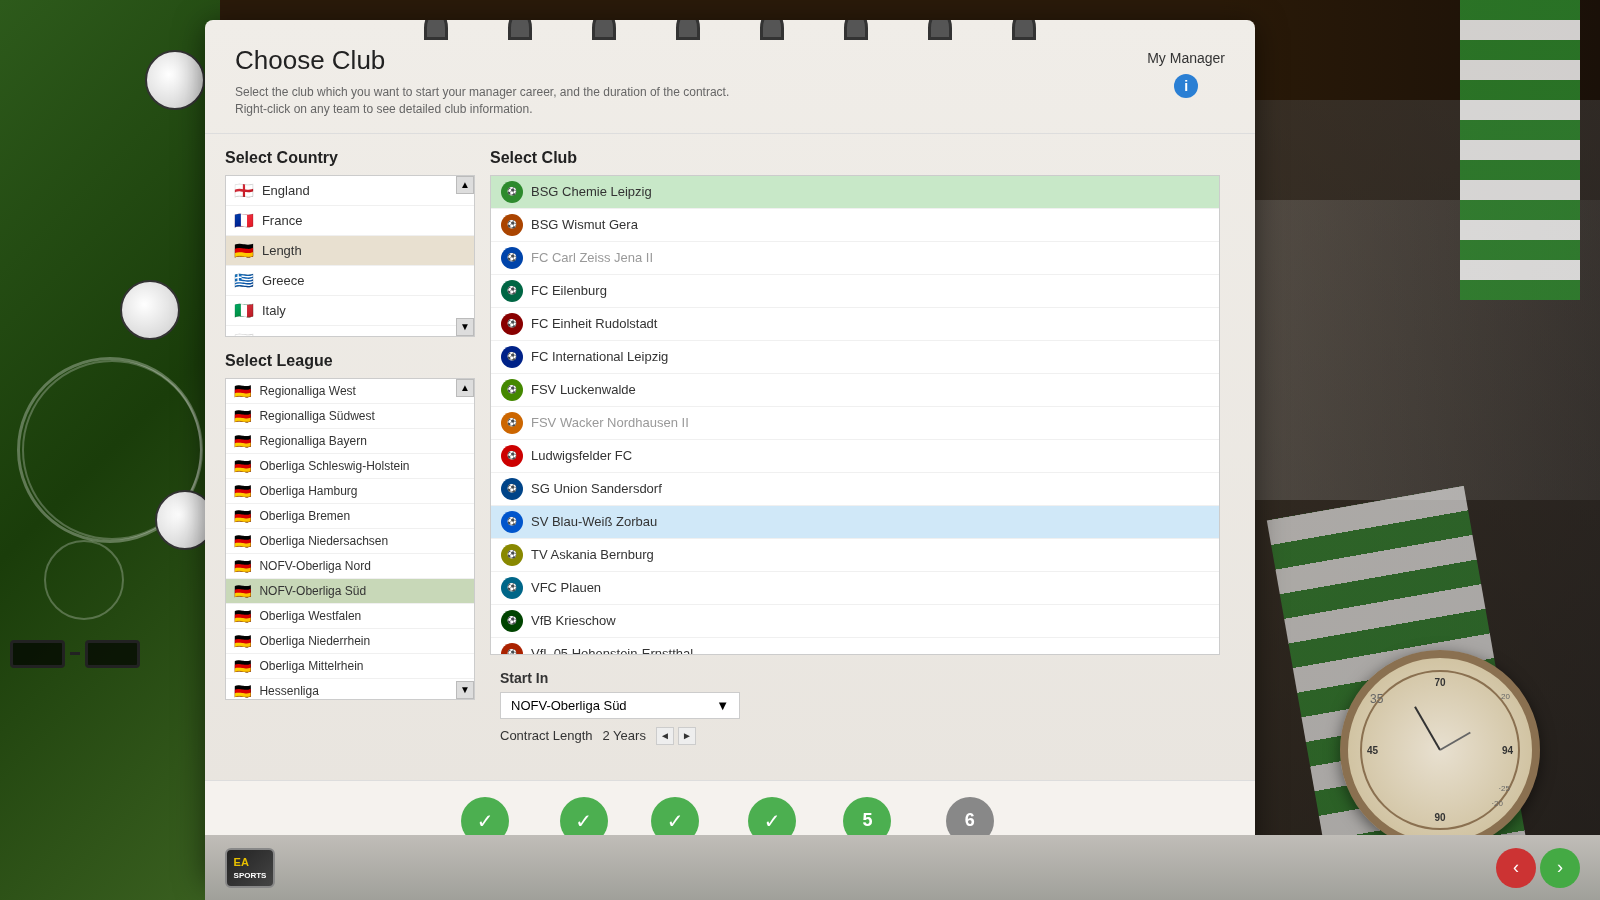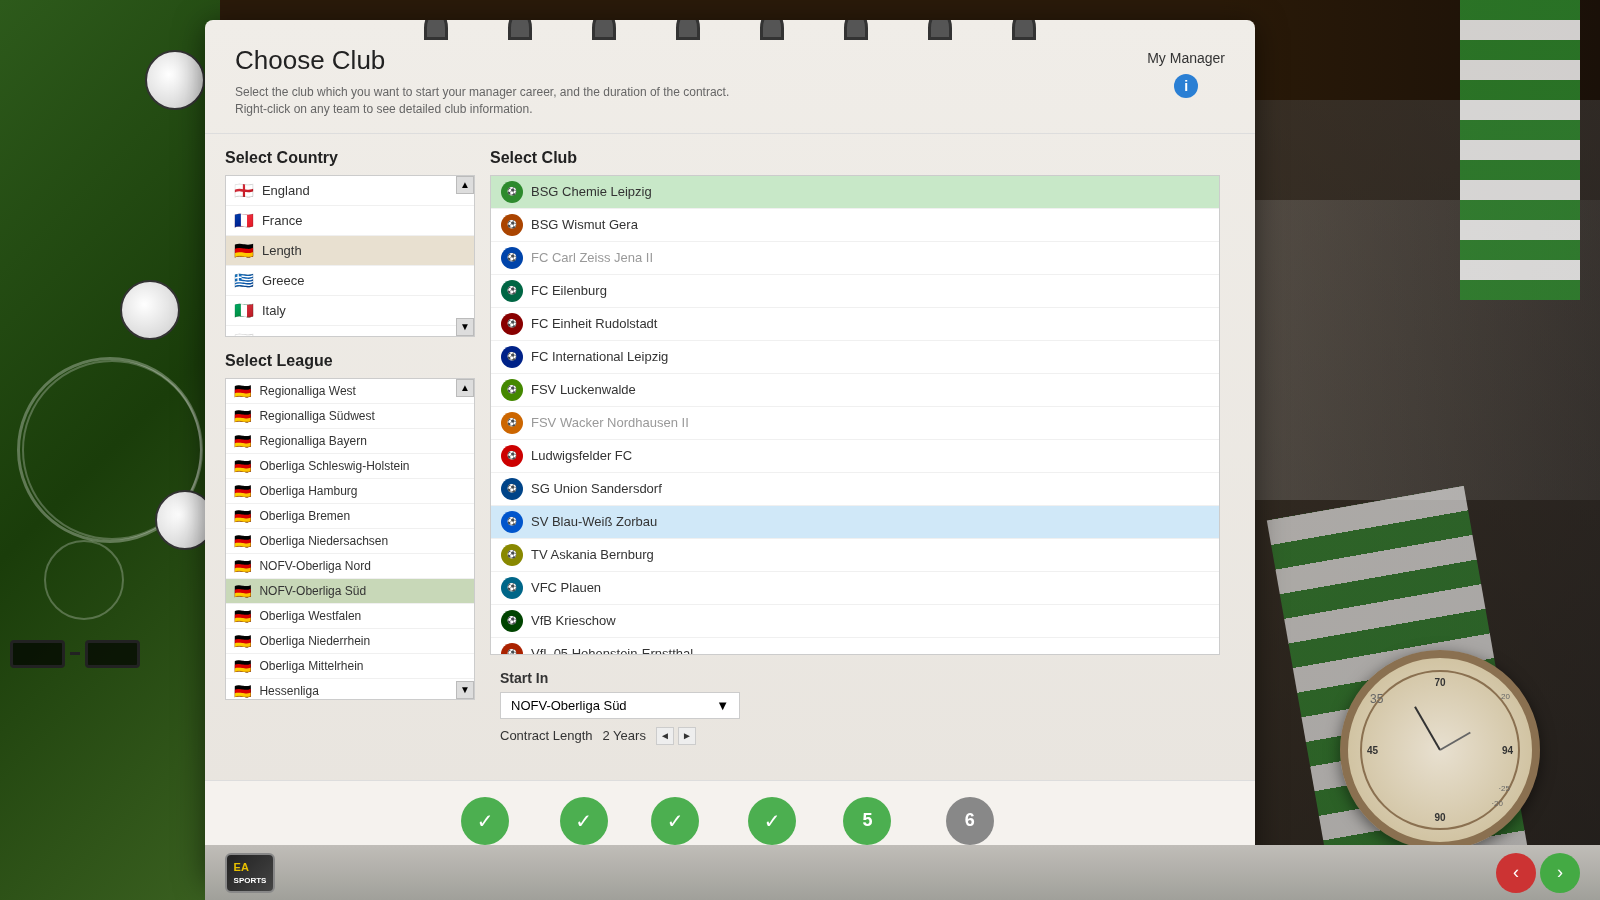--- a/index.html
+++ b/index.html
@@ -392,21 +392,21 @@
     }
     .nav-label {
       font-size: 12px;
       color: #555;
     }
 
     
     .bottom-bar {
       position: absolute;
       bottom: 0; left: 205px; right: 0;
-      height: 55px;
+      height: 65px;
       background: linear-gradient(180deg, #c0bdb8 0%, #a0a09a 100%);
       display: flex;
       align-items: center;
       justify-content: space-between;
       padding: 0 20px;
       z-index: 15;
     }
     .ea-logo {
       width: 50px; height: 40px;
       background: linear-gradient(135deg, #222 0%, #444 100%);

